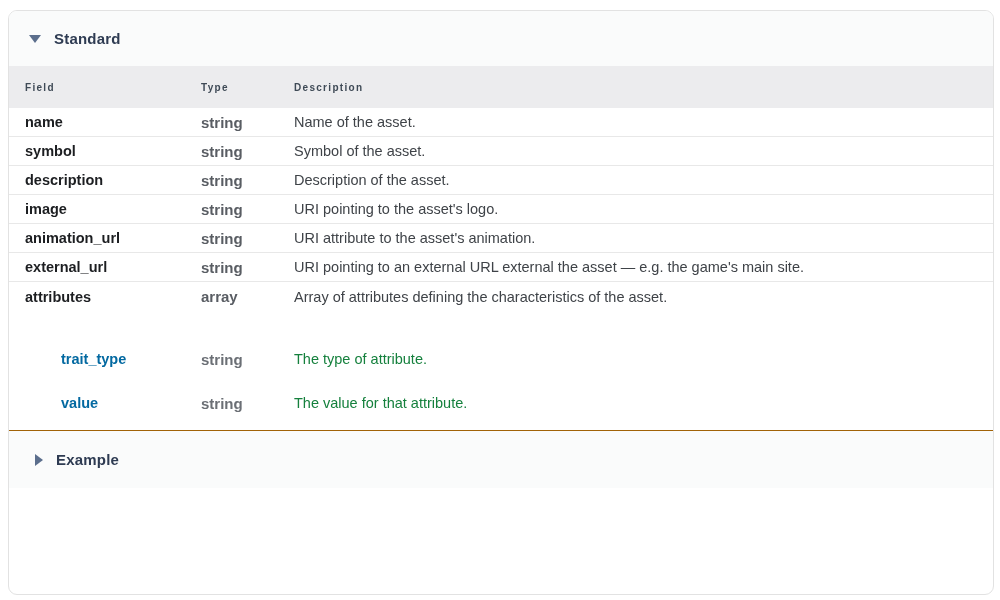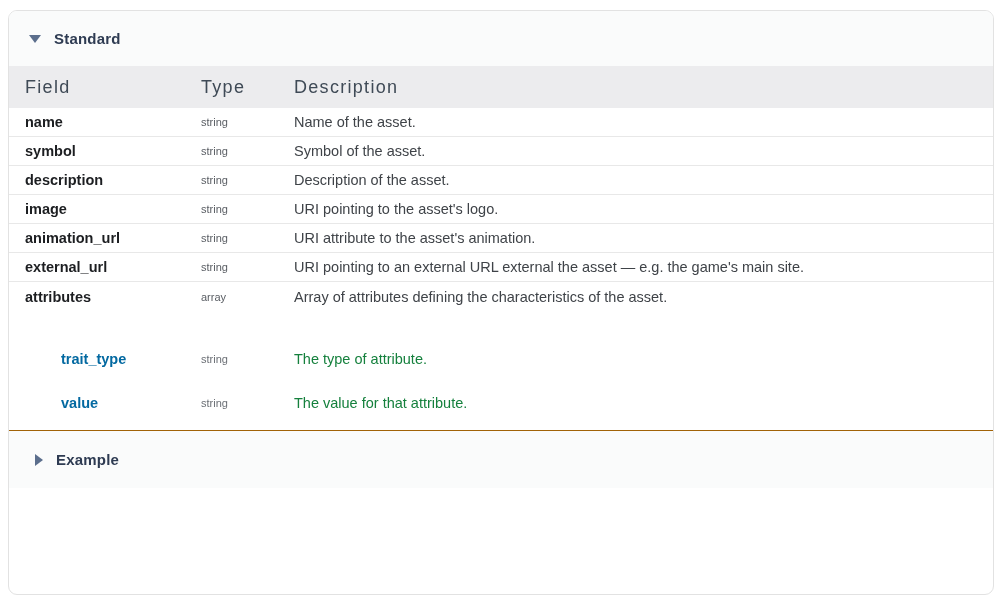--- a/index.html
+++ b/index.html
@@ -50,35 +50,35 @@
   
   .thead {
     height: 42px;
     background: #ececee;
     display: grid;
     grid-template-columns: 176px 93px 1fr;
     align-items: center;
   }
   .cell { padding-left: 16px; white-space: nowrap; overflow: hidden; }
   .th {
-    font-size: 18px;
-    font-weight: normal;
+    font-size: 10px;
+    font-weight: bold;
     color: #3f4a56;
     letter-spacing: 1.3px;
   }
   .trow {
     display: grid;
     grid-template-columns: 176px 93px 1fr;
     align-items: center;
     height: 29px;
     background: #ffffff;
     border-bottom: 1px solid #e8e8e8;
   }
   .fname { font-weight: bold; font-size: 14.5px; color: #1c1e21; }
-  .ftype { font-size: 11px; color: #595d63; }
+  .ftype { font-size: 15px; color: #595d63; font-weight: bold; }
   .fdesc { font-size: 14.5px; color: #3f4348; }
   
   .tgroup { background: #ffffff; padding-bottom: 5px; }
   .tgroup .trow { border-bottom: none; }
   .tgroup .trow.sub { height: 44px; }
   .tgroup .trow.main + .trow.sub { margin-top: 26px; }
   .trow.sub .fname { padding-left: 52px; color: #0369a1; }
   .trow.sub .ftype { color: #6b6f75; }
   .trow.sub .fdesc { color: #15803d; }
   

